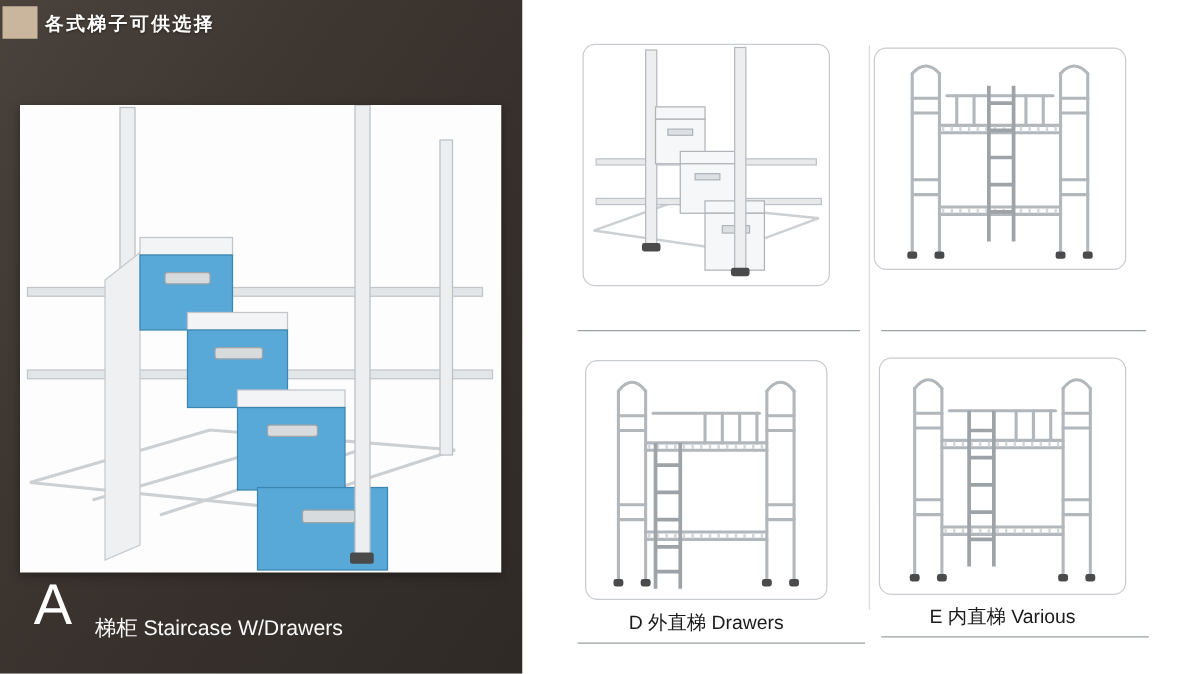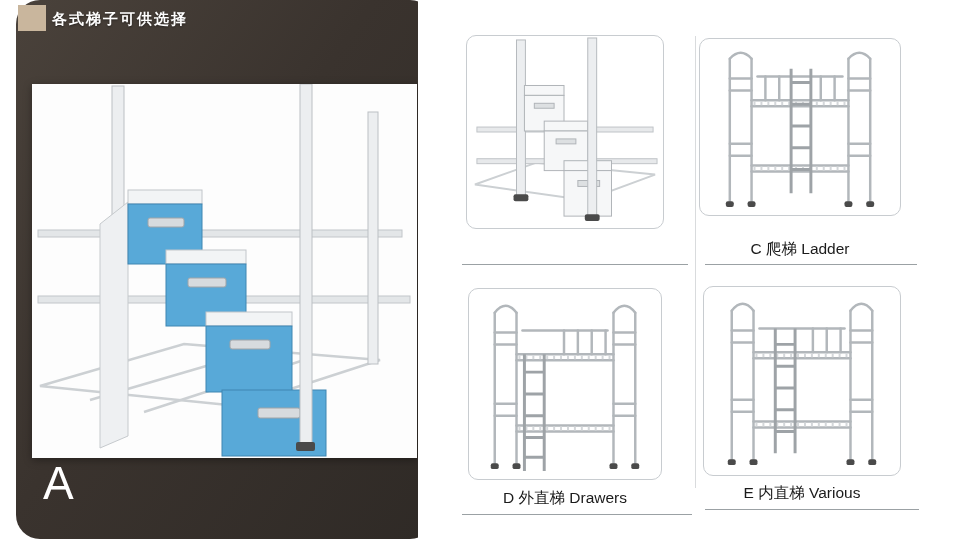--- a/index.html
+++ b/index.html
@@ -2,23 +2,22 @@
 <html><head>
 <meta charset="utf-8">
 <style>
   * { margin:0; padding:0; box-sizing:border-box; }
   html,body { width:960px; height:539px; overflow:hidden; }
   body { font-family:"Liberation Sans", sans-serif; background:#ffffff; }
   .page { position:relative; width:960px; height:539px; background:#ffffff; }
 
   
   .left-panel {
-    position:absolute; left:16px; top:0; width:418px; height:539px;
+    position:absolute; left:0; top:0; width:418px; height:539px;
     background:linear-gradient(125deg,#4a423b 0%, #3a332e 45%, #2f2a26 100%);
-    border-radius:24px;
   }
   .tan-accent {
     position:absolute; left:2px; top:5px; width:28px; height:26px;
     background:#c9b69d;
   }
   .title-zh {
     position:absolute; left:36px; top:10px;
     font-size:15px; font-weight:700; color:#fdfdfd; letter-spacing:2px;
     text-shadow:0 1px 2px rgba(0,0,0,.45);
     white-space:nowrap;
@@ -117,20 +116,21 @@
         <g>
           <rect x="268" y="0" width="12" height="360" fill="#eceef0" stroke="#bcc0c4"></rect>
           <rect x="264" y="358" width="19" height="9" rx="2" fill="#4a4a4a"></rect>
         </g>
 
         <rect x="336" y="28" width="10" height="252" fill="#eceef0" stroke="#bcc0c4"></rect>
       </svg>
     </div>
 
     <div class="product-letter">A</div>
+    <div class="product-label">梯柜 Staircase W/Drawers</div>
   </div>
 
   <div class="right-panel">
     <div class="divider-v"></div>
 
     <div class="item-card card-b">
       <svg viewBox="0 0 198 194">
         <path d="M8 150 L70 128 L190 140 L120 166 Z" fill="none" stroke="#ccd0d3" stroke-width="2"></path>
         <rect x="10" y="92" width="178" height="5" fill="#e7e9eb" stroke="#bfc3c7" stroke-width="1"></rect>
         <rect x="10" y="124" width="182" height="5" fill="#e7e9eb" stroke="#bfc3c7" stroke-width="1"></rect>
@@ -194,21 +194,20 @@
           <line x1="92" y1="132" x2="112" y2="132"></line>
         </g>
         <g fill="#4a4a4a">
           <rect x="26" y="164" width="8" height="6" rx="2"></rect>
             <rect x="48" y="164" width="8" height="6" rx="2"></rect>
           <rect x="146" y="164" width="8" height="6" rx="2"></rect>
             <rect x="168" y="164" width="8" height="6" rx="2"></rect>
         </g>
       </svg>
     </div>
-    <div class="item-label label-c">C 爬梯 Ladder</div>
     <div class="underline ul-c"></div>
 
     <div class="item-card card-d">
       <svg viewBox="0 0 194 192">
         <g fill="none" stroke="#b2b7bb" stroke-width="2.5" stroke-linecap="round">
           <path d="M26 24 Q37 10 48 24"></path>
           <line x1="26" y1="24" x2="26" y2="178"></line>
             <line x1="48" y1="24" x2="48" y2="178"></line>
           <line x1="26" y1="44" x2="48" y2="44"></line>
             <line x1="26" y1="56" x2="48" y2="56"></line>

